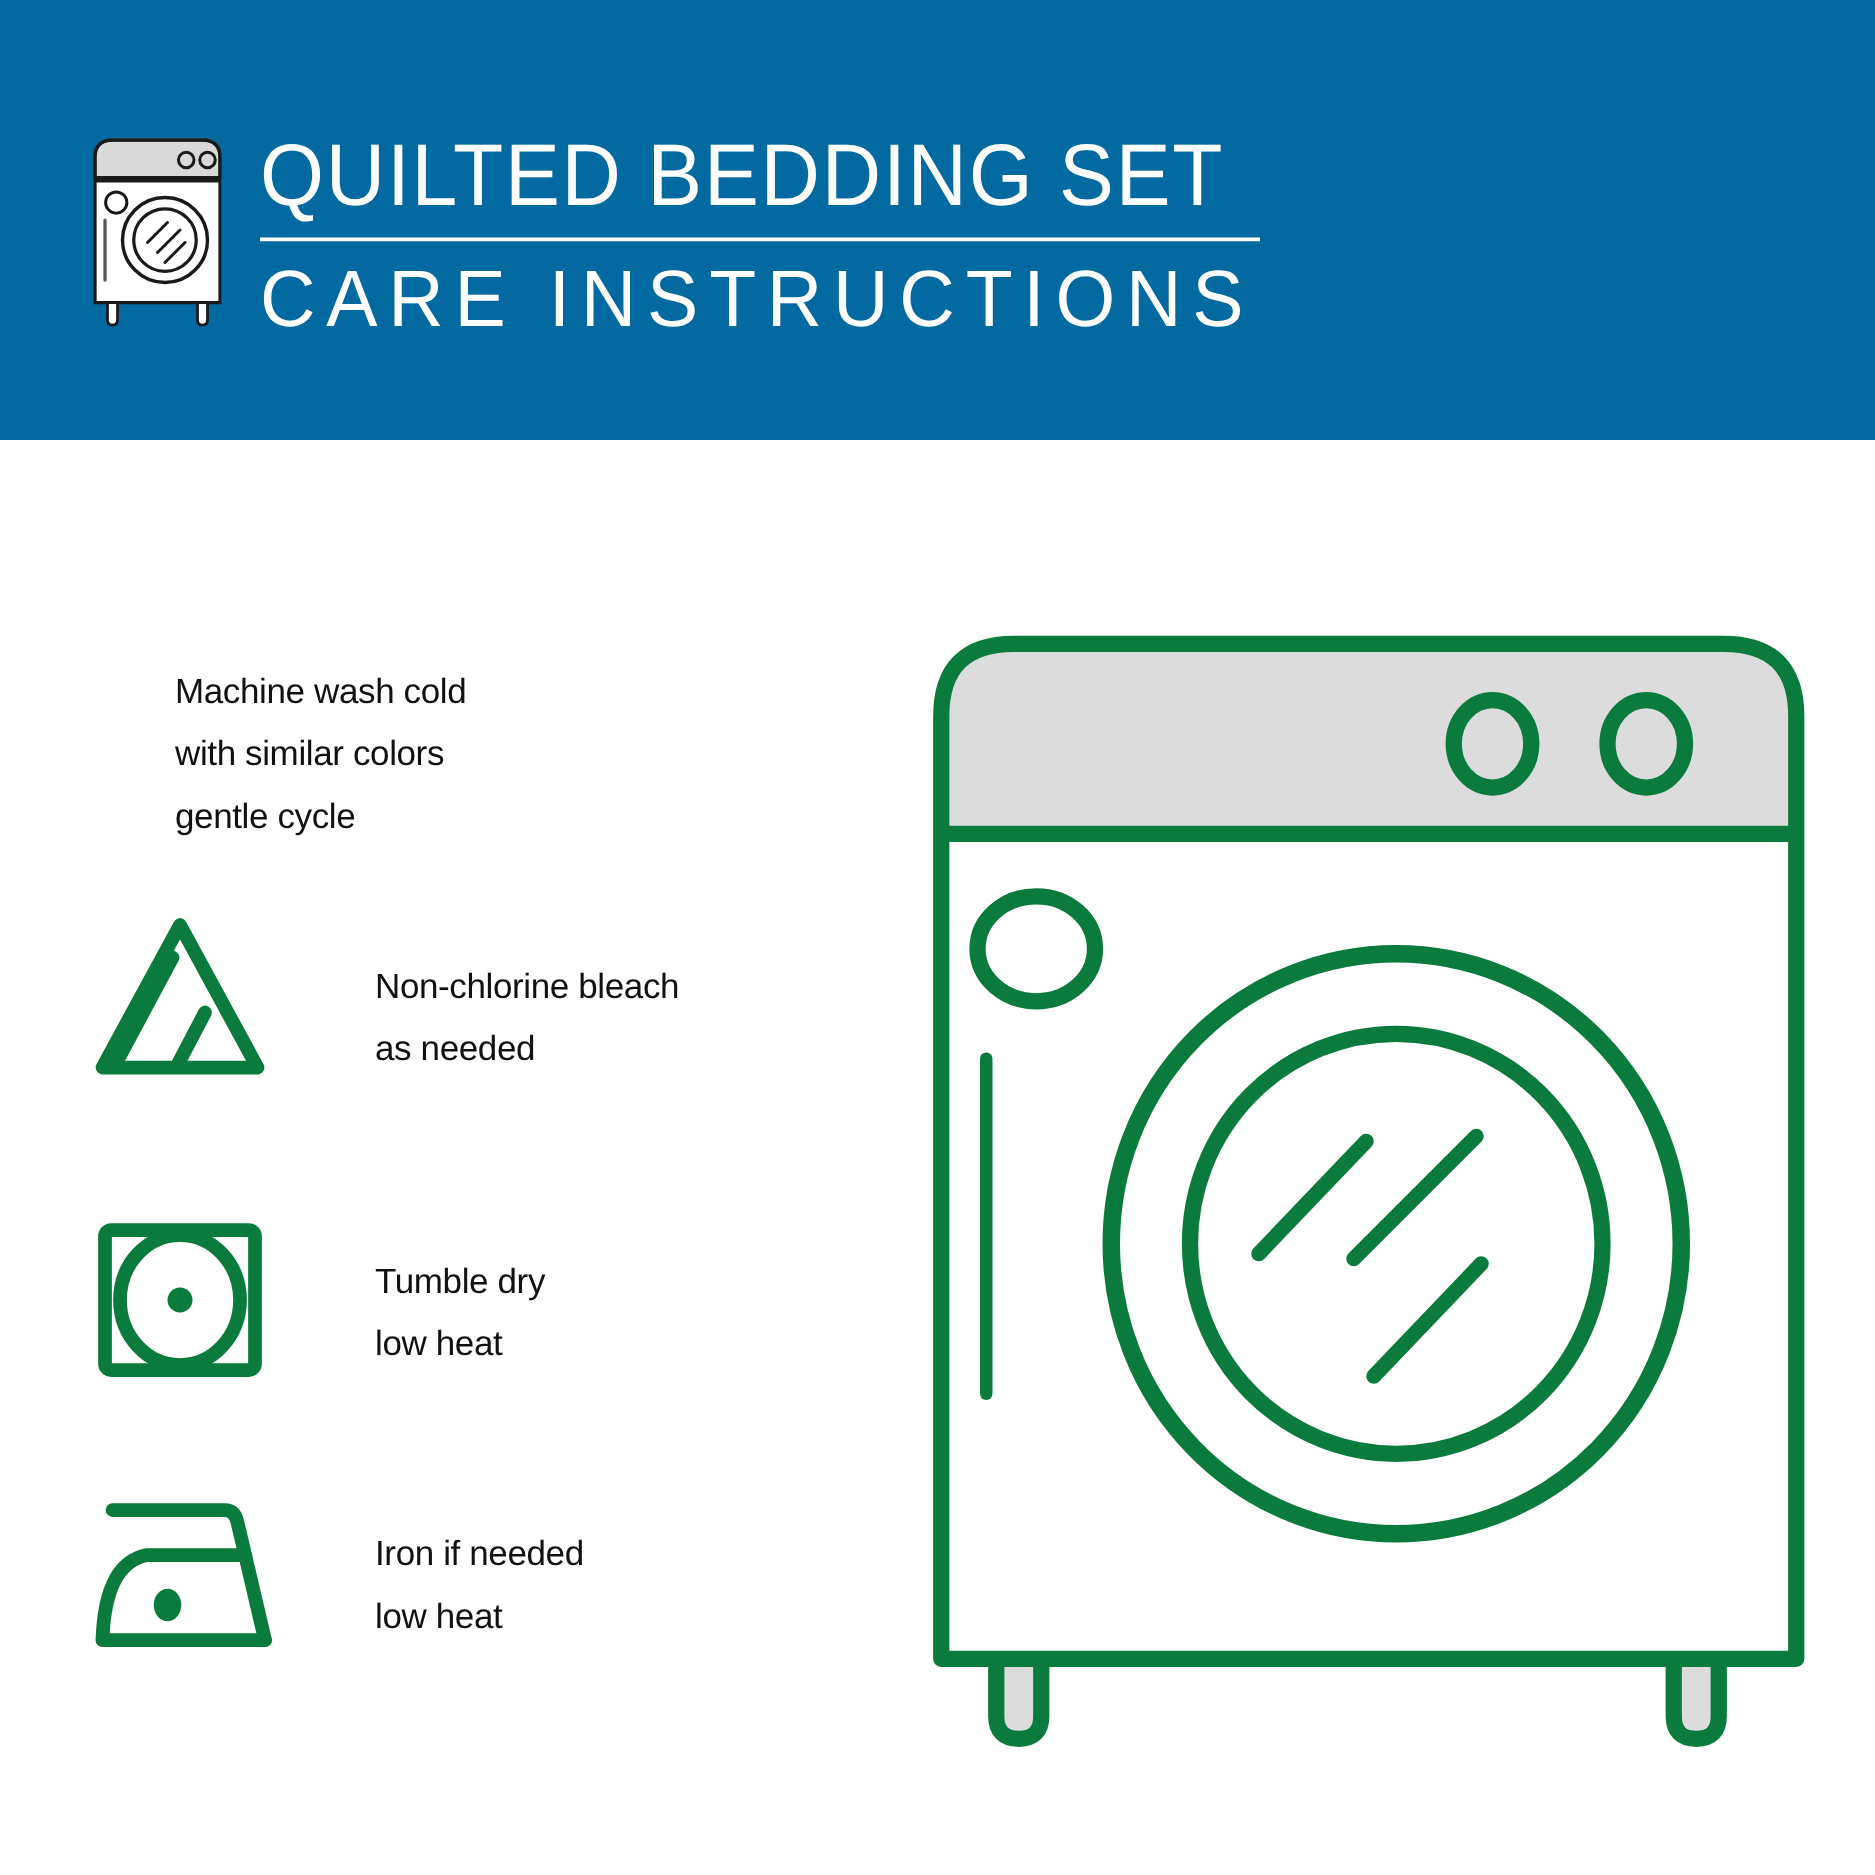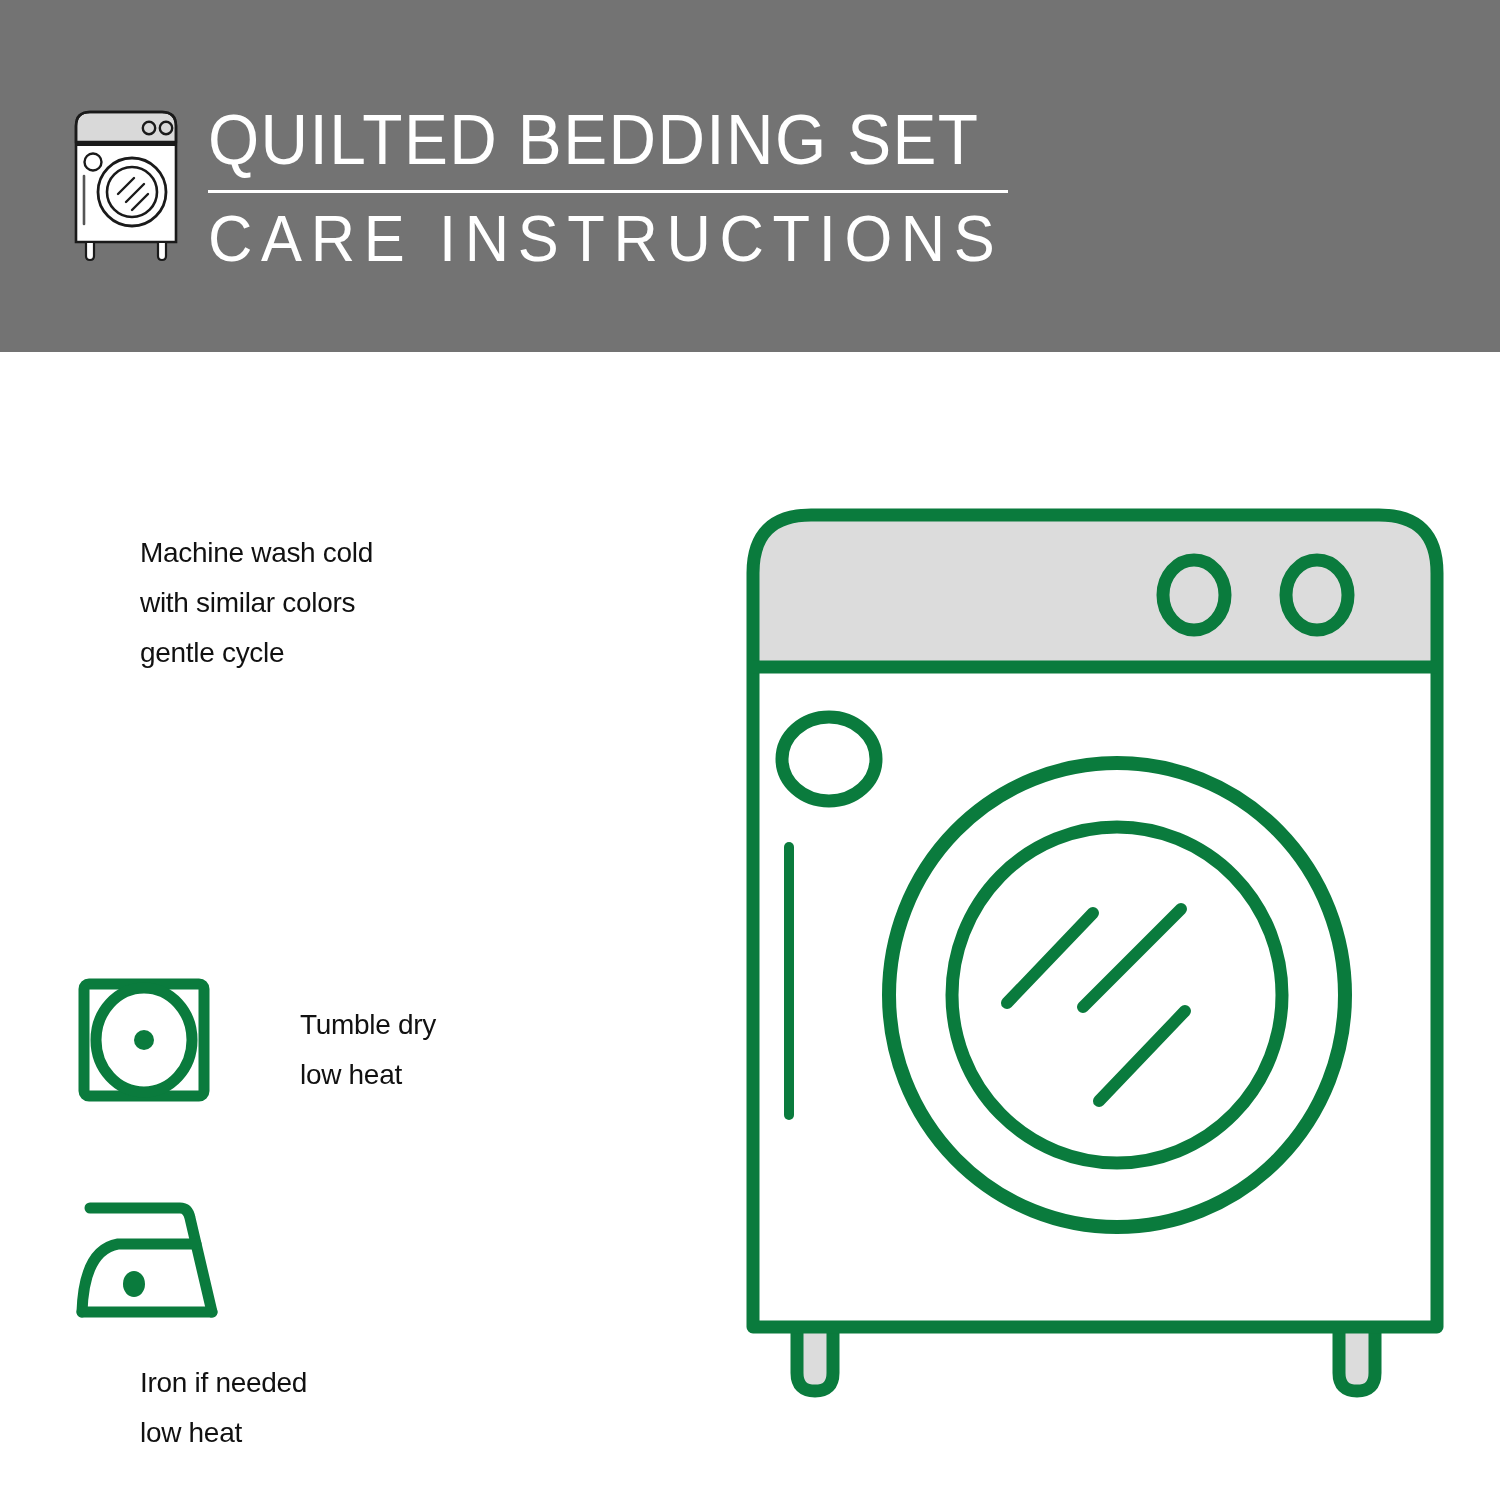--- a/index.html
+++ b/index.html
@@ -16,21 +16,21 @@
     position: relative;
   }
 
   
   .header-band {
     position: absolute;
     left: 0;
     top: 0;
     width: 1500px;
     height: 352px;
-    background: #737373;
+    background: #0369a1;
     box-sizing: border-box;
   }
   .header-inner {
     position: absolute;
     left: 62px;
     top: 96px;
     display: flex;
     flex-direction: row;
     align-items: flex-start;
   }
@@ -86,21 +86,21 @@
   .care-row {
     position: absolute;
     left: 72px;
     display: flex;
     flex-direction: row;
     align-items: flex-start;
   }
   .care-row-0 { top: 168px; }
   .care-row-1 { top: 378px; }
   .care-row-2 { top: 618px; }
-  .care-row-3 { top: 838px; flex-direction: column; }
+  .care-row-3 { top: 838px; }
 
   .care-symbol {
     width: 160px;
     height: 140px;
     flex: 0 0 auto;
   }
   .care-symbol svg { display: block; }
 
   .care-text {
     margin-left: 68px;
@@ -173,20 +173,33 @@
 </div>
 
 <div class="care-list">
 
   <div class="care-row care-row-0">
     <div class="care-text">Machine wash cold
 with similar colors
 gentle cycle</div>
   </div>
 
+  <div class="care-row care-row-1">
+    <div class="care-symbol">
+      <svg viewBox="0 0 160 140" width="160" height="140" aria-hidden="true">
+        <g fill="none" stroke="#0a7b3d" stroke-width="11" stroke-linecap="round" stroke-linejoin="round">
+          <path d="M72 10 L134 124 L10 124 Z"></path>
+          <line x1="66" y1="36" x2="20" y2="122"></line>
+          <line x1="92" y1="80" x2="70" y2="122"></line>
+        </g>
+      </svg>
+    </div>
+    <div class="care-text">Non-chlorine bleach
+as needed</div>
+  </div>
 
   <div class="care-row care-row-2">
     <div class="care-symbol">
       <svg viewBox="0 0 160 140" width="160" height="140" aria-hidden="true">
         <rect x="12" y="14" width="120" height="112" rx="5" fill="none" stroke="#0a7b3d" stroke-width="11"></rect>
         <ellipse cx="72" cy="70" rx="48" ry="52" fill="none" stroke="#0a7b3d" stroke-width="11"></ellipse>
         <circle cx="72" cy="70" r="10" fill="#0a7b3d"></circle>
       </svg>
     </div>
     <div class="care-text">Tumble dry

